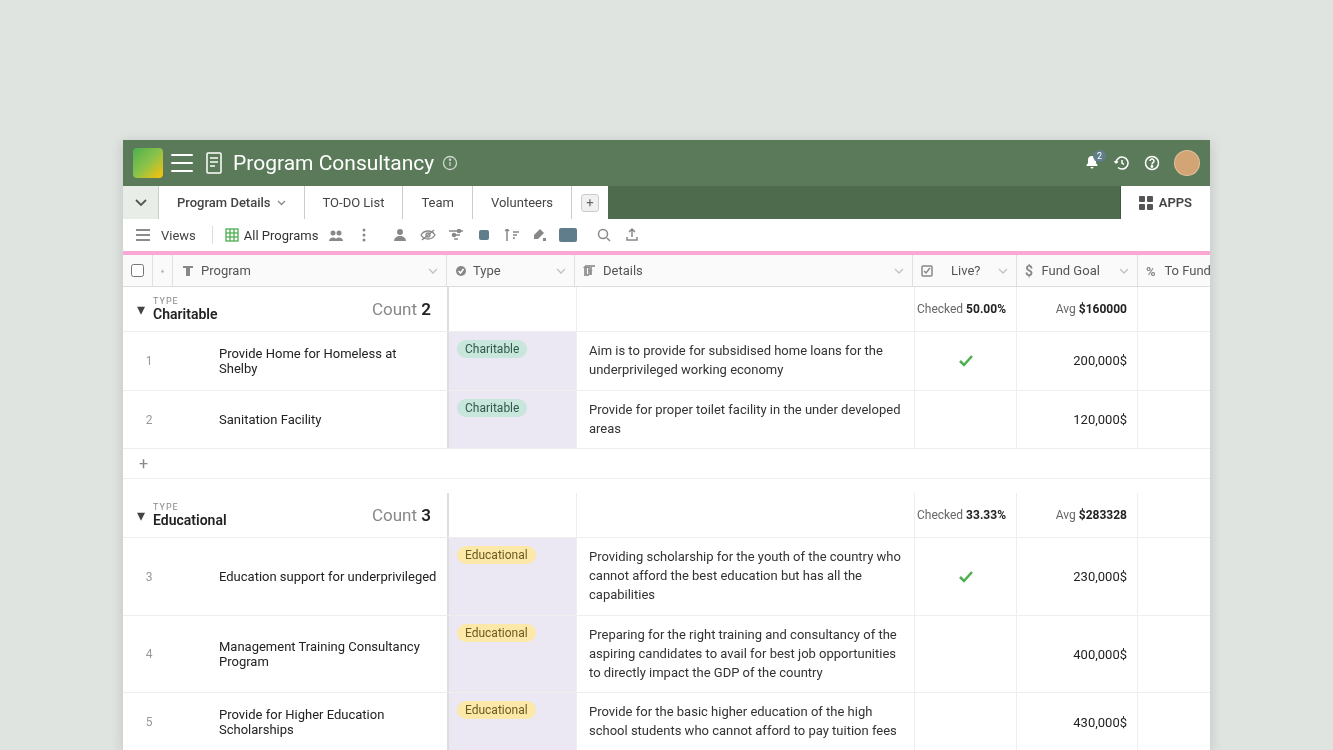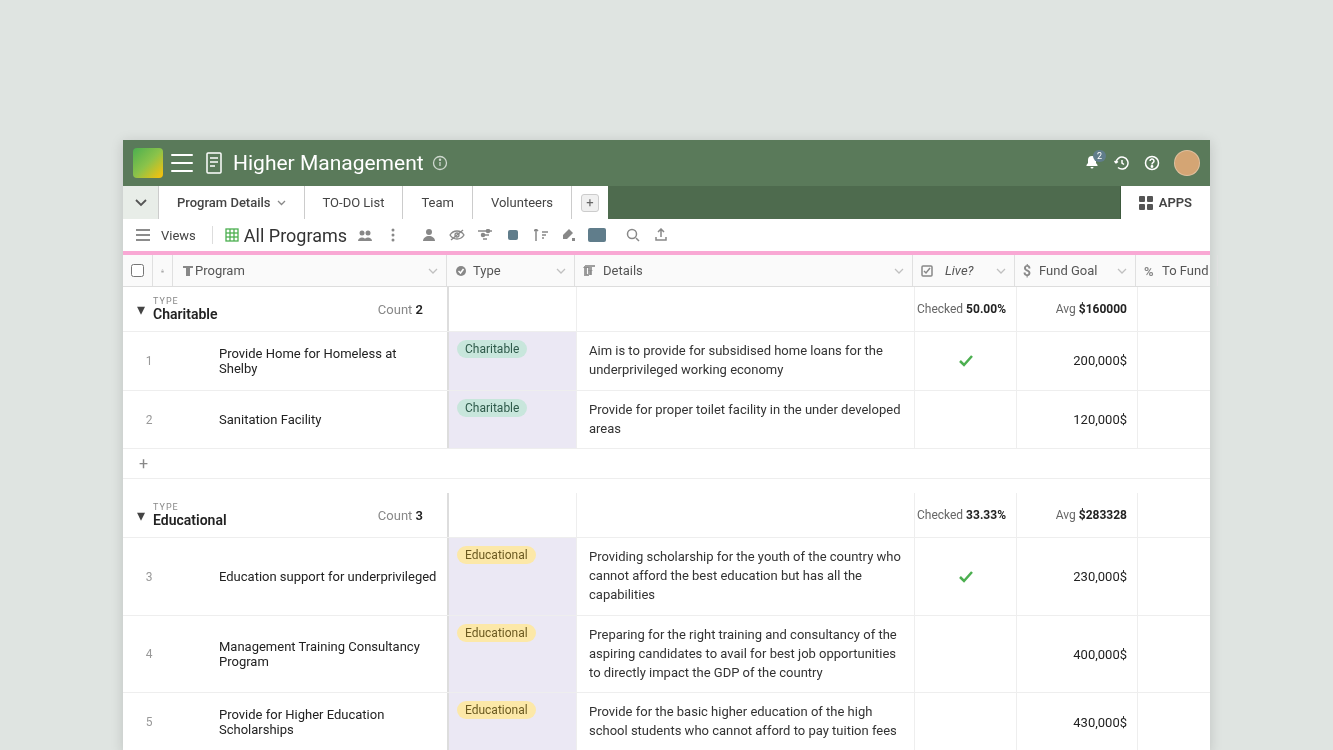--- a/index.html
+++ b/index.html
@@ -21,42 +21,42 @@
 .tab { padding: 0 18px; display: flex; align-items: center; font-size: 13px; cursor: pointer; border-right: 1px solid #ccc; color: #444; background: #fff; }
 .tab.active { background: #ffffff; font-weight: 500; }
 .tab-add { width: 36px; display: flex; align-items: center; justify-content: center; }
 .add-btn { width: 18px; height: 18px; background: #f0f0f0; border: 1px solid #ccc; border-radius: 3px; display: flex; align-items: center; justify-content: center; font-size: 13px; color: #666; cursor: pointer; }
 .apps-btn { margin-left: auto; padding: 0 18px; display: flex; align-items: center; gap: 6px; font-size: 13px; font-weight: 600; color: #444; cursor: pointer; border-left: 1px solid #3e5a3e; background: #fff; }
 .toolbar { height: 36px; display: flex; align-items: center; padding: 0 10px; border-bottom: 4px solid #f9a8d4; gap: 8px; }
 .tool-icon { width: 20px; height: 20px; display: flex; align-items: center; justify-content: center; color: #666; cursor: pointer; }
 .tool-icon svg, .header svg { display: block; }
 .views-label { font-size: 13px; color: #444; margin-right: 4px; }
 .divider { width: 1px; height: 18px; background: #ddd; margin: 0 4px; }
-.view-name { font-size: 18px; color: #333; cursor: pointer; display: flex; align-items: center; gap: 5px; }
+.view-name { font-size: 13px; color: #333; cursor: pointer; display: flex; align-items: center; gap: 5px; }
 .grid-icon-sm { color: #4CAF50; }
 .rowhgt { width: 18px; height: 14px; background: #607D8B; border-radius: 2px; }
 .colhead { height: 32px; display: flex; border-bottom: 1px solid #ddd; background: #fafafa; }
 .colhead > div { display: flex; align-items: center; padding: 0 8px; font-size: 13px; color: #555; border-right: 1px solid #e0e0e0; }
 .col-chk { width: 32px; justify-content: center; }
 .col-lock { width: 20px; justify-content: center; }
-.col-prog { flex: 0 0 274px; position: relative; }
+.col-prog { flex: 0 0 274px; gap: 6px; position: relative; }
 .col-type { flex: 0 0 128px; gap: 6px; position: relative; }
 .col-det { flex: 0 0 338px; gap: 6px; position: relative; }
-.col-live { flex: 0 0 102px; gap: 12px; position: relative; font-style: italic; }
+.col-live { flex: 0 0 102px; gap: 18px; position: relative; }
 .col-fund { flex: 0 0 121px; gap: 6px; position: relative; }
 .col-tof { flex: 0 0 82px; gap: 6px; }
 .chev-dd { margin-left: auto; opacity: 0.5; cursor: pointer; }
 .group-header { display: flex; height: 45px; border-bottom: 1px solid #eee; background: #fff; margin-top: 14px; }
 .group-header:first-of-type { margin-top: 0; }
 .gh-left { flex: 0 0 326px; display: flex; align-items: center; padding-left: 14px; border-right: 2px solid #ddd; }
 .gh-toggle { cursor: pointer; margin-right: 8px; color: #444; }
 .gh-info { display: flex; flex-direction: column; }
 .gh-type-label { font-size: 9px; letter-spacing: 1px; color: #888; text-transform: uppercase; }
 .gh-type-val { font-size: 14px; font-weight: 600; color: #222; }
-.gh-count { margin-left: auto; margin-right: 24px; font-size: 13px; color: #888; }
+.gh-count { margin-left: auto; margin-right: 16px; font-size: 17px; color: #888; }
 .gh-count b { color: #222; font-weight: 600; }
 .gh-type { flex: 0 0 128px; border-right: 1px solid #eee; }
 .gh-det { flex: 0 0 338px; border-right: 1px solid #eee; }
 .gh-live { flex: 0 0 102px; display: flex; align-items: center; justify-content: flex-end; padding-right: 10px; font-size: 12px; color: #666; border-right: 1px solid #eee; }
 .gh-fund { flex: 0 0 121px; display: flex; align-items: center; justify-content: flex-end; padding-right: 10px; font-size: 12px; color: #666; border-right: 1px solid #eee; }
 .gh-tof { flex: 0 0 82px; }
 .row { display: flex; min-height: 58px; border-bottom: 1px solid #eee; }
 .row-num { flex: 0 0 52px; display: flex; align-items: center; justify-content: center; font-size: 12px; color: #999; }
 .row-lock { flex: 0 0 20px; }
 .row-prog { flex: 0 0 254px; display: flex; align-items: center; padding: 8px 10px 8px 24px; font-size: 13px; color: #222; border-right: 2px solid #ddd; }
@@ -83,21 +83,21 @@
         <span></span>
         <span></span>
         <span></span>
       </div>
     <svg class="doc-icon" viewBox="0 0 18 22" fill="none" stroke="#fff" stroke-width="1.5">
         <rect x="2" y="1" width="14" height="20" rx="1"></rect>
         <line x1="5" y1="6" x2="13" y2="6"></line>
         <line x1="5" y1="10" x2="13" y2="10"></line>
         <line x1="5" y1="14" x2="10" y2="14"></line>
       </svg>
-    <div class="title">Higher Management</div>
+    <div class="title">Program Consultancy</div>
     <svg class="info-icon ico" viewBox="0 0 16 16" fill="none" stroke="#fff" stroke-width="1.3">
         <circle cx="8" cy="8" r="6.5"></circle>
         <line x1="8" y1="7" x2="8" y2="11"></line>
         <circle cx="8" cy="4.8" r="0.6" fill="#fff"></circle>
       </svg>
     <div class="header-right">
       <div class="notif">
         <svg class="ico" viewBox="0 0 16 16" fill="#fff">
             <path d="M8 1a4 4 0 0 0-4 4v3l-1.5 2v1h11v-1L12 8V5a4 4 0 0 0-4-4zM6.5 12a1.5 1.5 0 0 0 3 0z"></path>
           </svg>

